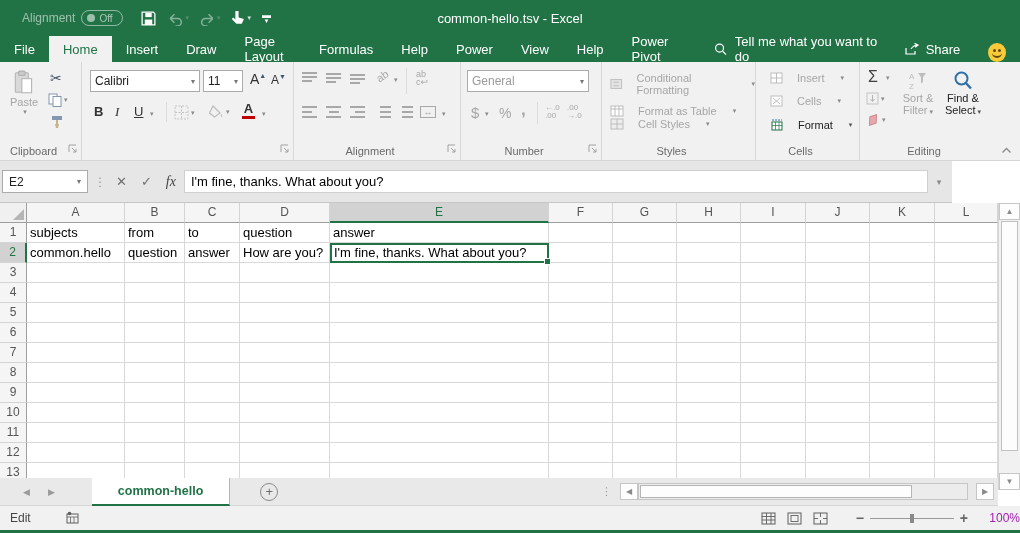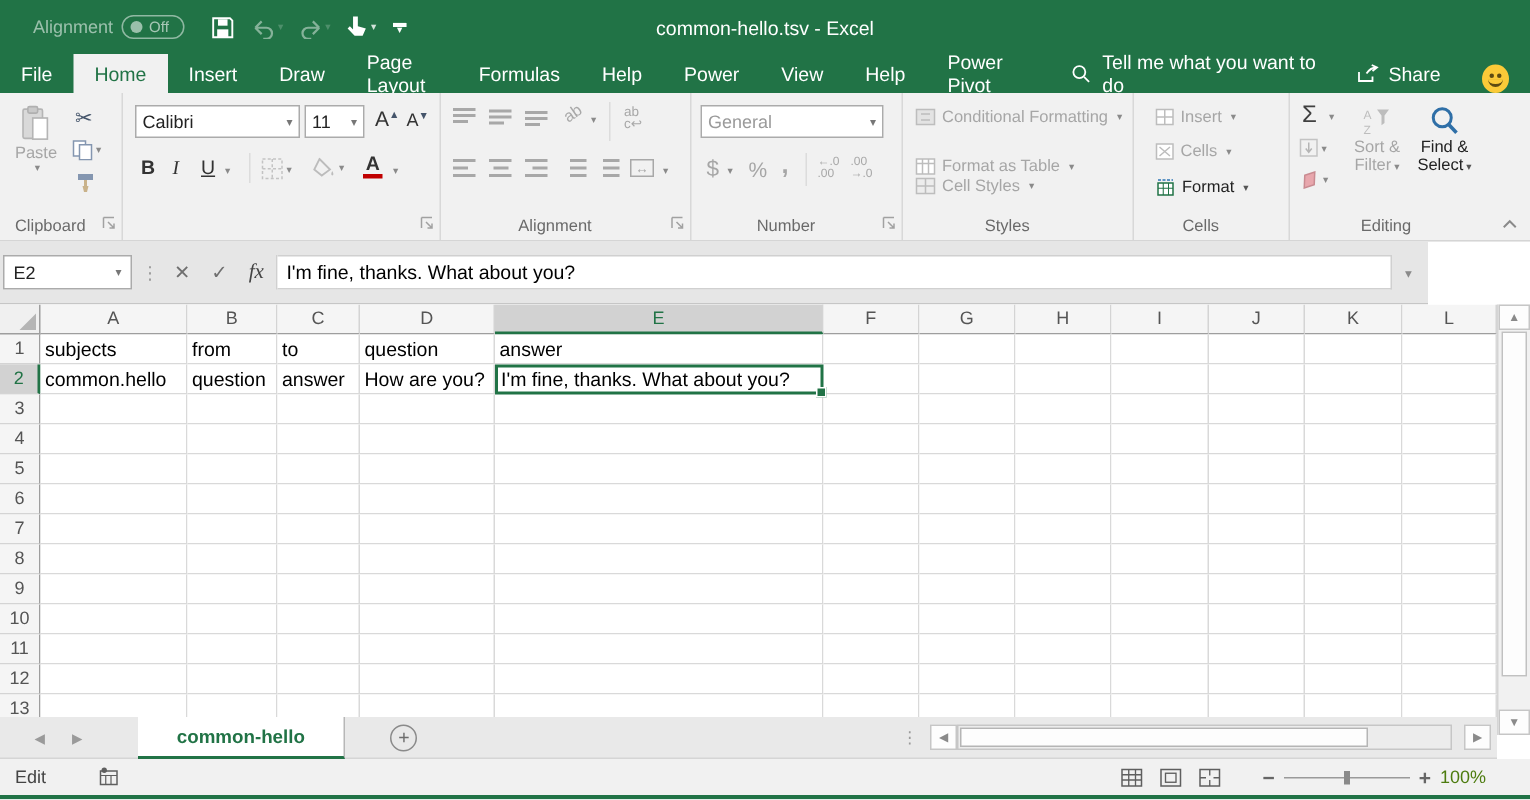--- a/index.html
+++ b/index.html
@@ -47,21 +47,21 @@
   .mini-dd { font-size:7px; color:#8a8a8a; margin-left:2px; }
   .rbtn { display:flex; align-items:center; justify-content:center; }
 
   .bars { width:15px; height:12px; display:flex; flex-direction:column; }
   .bars i { display:block; height:2px; background:#a8a8a8; }
   .pack-sb { justify-content:space-between; }
   .ai-l { align-items:flex-start; } .ai-c { align-items:center; } .ai-r { align-items:flex-end; }
   .pack-t { justify-content:flex-start; gap:2px; } .pack-m { justify-content:center; gap:2px; } .pack-b { justify-content:flex-end; gap:2px; }
 
   .big-btn { display:flex; flex-direction:column; align-items:center; font-size:11px; }
-  .row-ic-lbl { display:flex; align-items:center; gap:4px; font-size:11px; }
+  .row-ic-lbl { display:flex; align-items:center; gap:14px; font-size:11px; }
 
   
   .fontA { font-size:13px; font-weight:bold; color:#333; line-height:12px; }
   .redbar { width:13px; height:3px; background:#c00000; margin-top:1px; }
 
   
   .fbar { position:absolute; left:0; top:161px; width:952px; height:42px; background:#e6e6e6; display:flex; align-items:center; padding:0 2px; border-bottom:1px solid #c6c6c6; }
   .namebox { width:86px; height:23px; background:#fff; border:1px solid #ababab; display:flex; align-items:center; padding:0 6px; font-size:12px; color:#222; }
   .vdots { color:#9a9a9a; font-size:12px; letter-spacing:0; margin:0 6px; }
   .fbtns { display:flex; align-items:center; gap:14px; padding:0 8px 0 4px; border-right:1px solid #d0d0d0; height:23px; }
@@ -107,21 +107,21 @@
   .statusbar { position:absolute; left:0; top:506px; width:1020px; height:24px; background:#f1f1f1; display:flex; align-items:center; font-size:12px; color:#444; }
   .st-mode { margin-left:10px; }
   .st-macro { margin-left:34px; display:flex; }
   .st-right { margin-left:auto; display:flex; align-items:center; }
   .viewbtn { width:26px; height:22px; display:flex; align-items:center; justify-content:center; }
   .zoomctl { display:flex; align-items:center; margin-left:16px; }
   .zo { color:#666; font-size:14px; padding:0 6px; font-weight:bold; }
   .ztrack { width:84px; height:1px; background:#9a9a9a; position:relative; }
   .znotch { position:absolute; left:50%; top:-3px; width:1px; height:7px; background:#9a9a9a; }
   .zthumb { position:absolute; left:50%; top:-4px; width:4px; height:9px; background:#8a8a8a; margin-left:-2px; }
-  .zpct { width:46px; text-align:left; margin-right:14px; color:#4d7c0f; }
+  .zpct { width:46px; text-align:right; color:#a21caf; }
   .greenstrip { position:absolute; left:0; top:530px; width:1020px; height:3px; background:#217346; }
 
   .ribcollapse { position:absolute; right:8px; bottom:4px; color:#8a8a8a; font-size:10px; }
 </style>
 </head>
 <body>
 
 <div class="win">
 
   <div class="titlebar">

